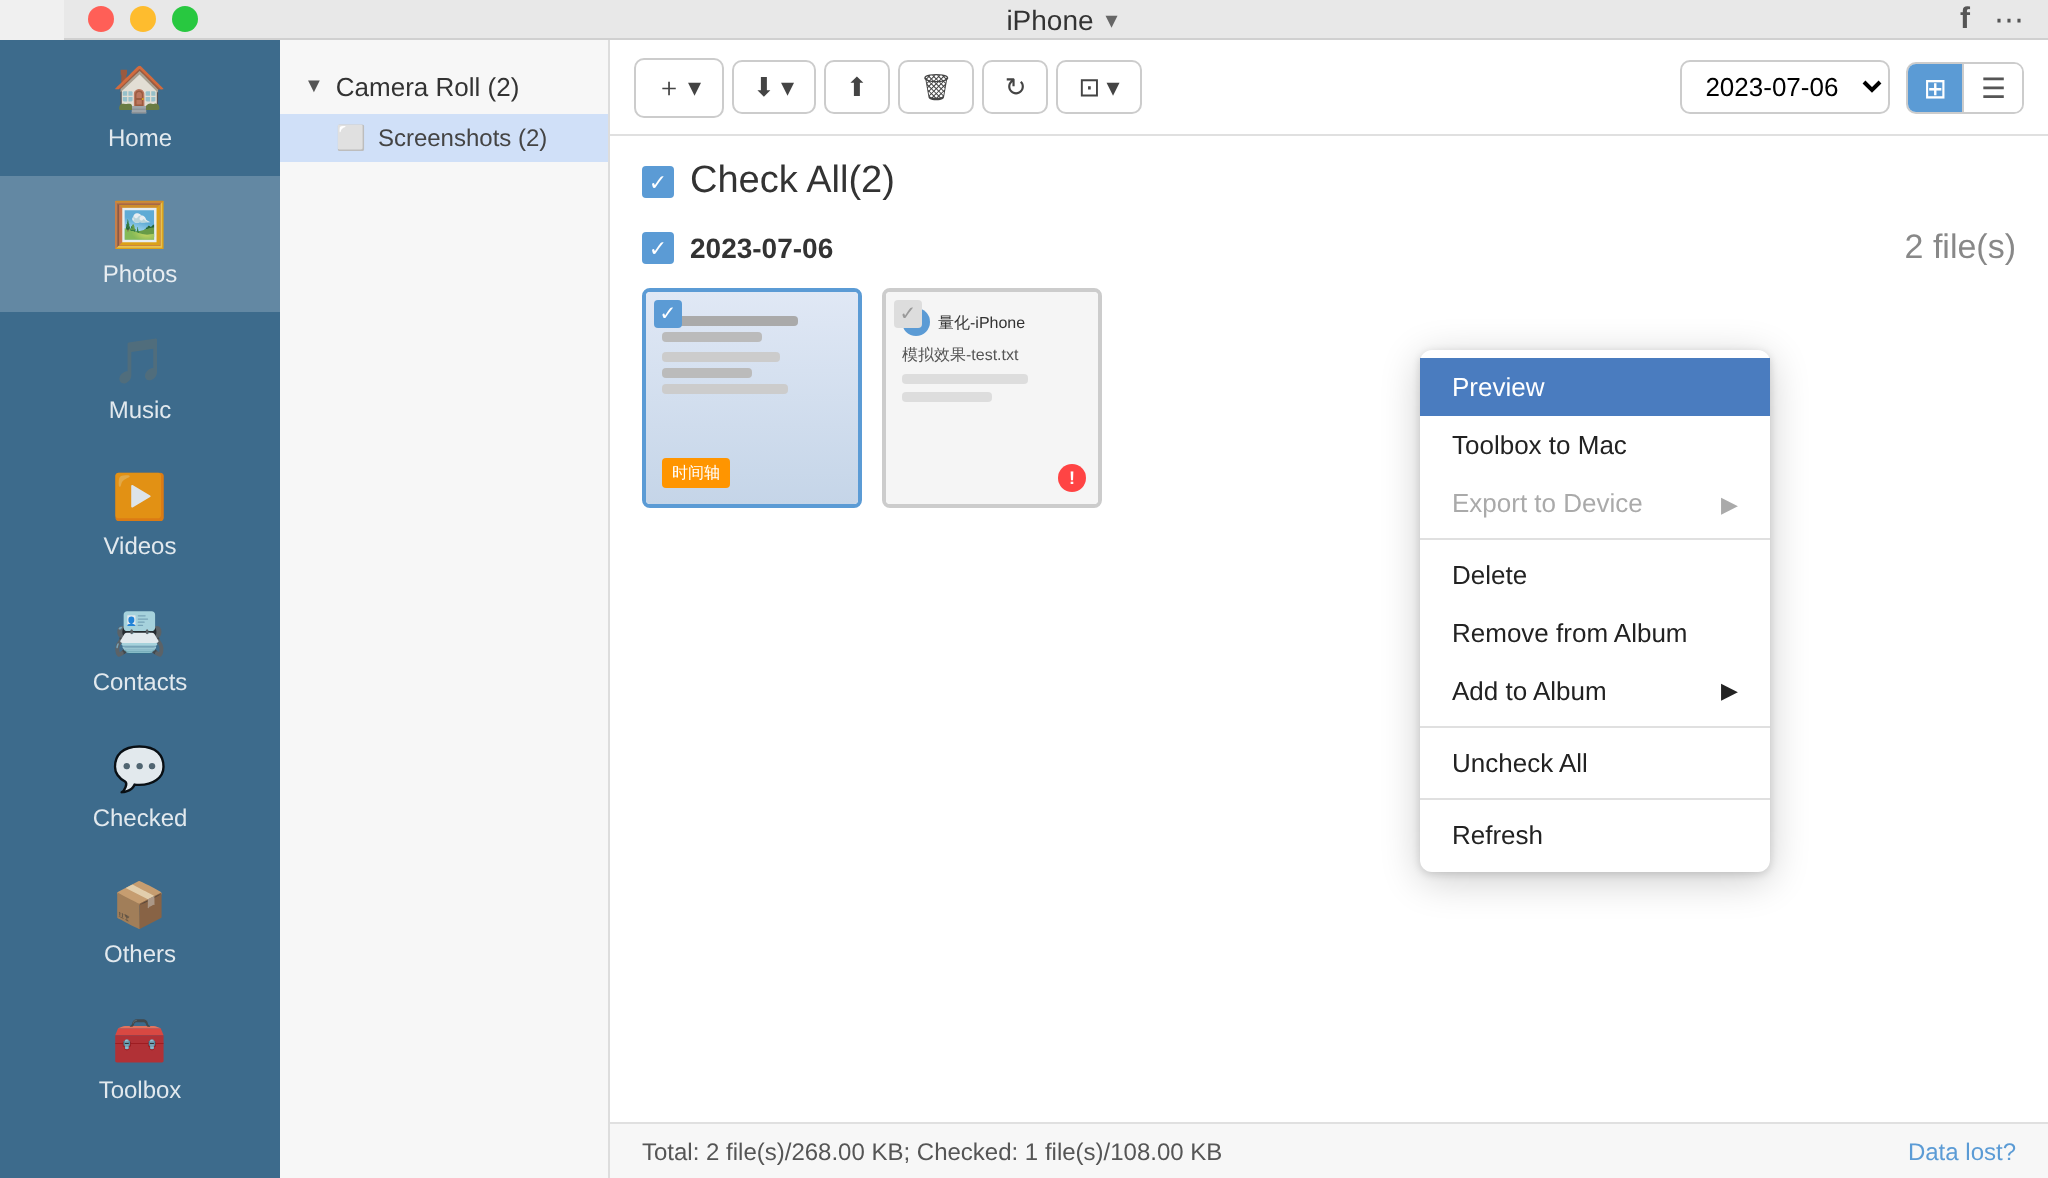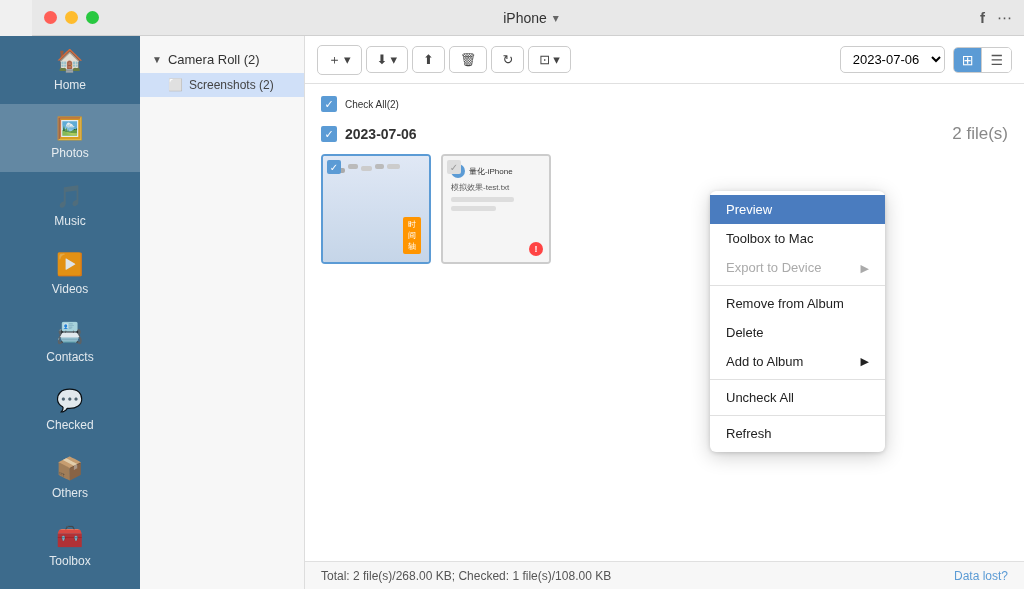--- a/index.html
+++ b/index.html
@@ -1,20 +1,20 @@
 <!DOCTYPE html>
 <html><head>
   <meta charset="utf-8">
   <style>
     * { box-sizing: border-box; margin: 0; padding: 0; }
     body { font-family: -apple-system, BlinkMacSystemFont, 'Segoe UI', sans-serif; background: #f0f0f0; width: 1024px; height: 589px; overflow: hidden; display: flex; flex-direction: column; }
 
     
     .title-bar {
-      height: 36px;
+      height: 20px;
       background: #e8e8e8;
       display: flex;
       align-items: center;
       justify-content: center;
       position: relative;
       border-bottom: 1px solid #d0d0d0;
       margin-left: 32px;
     }
     .title-bar-buttons {
       position: absolute;
@@ -193,21 +193,21 @@
     .check-box-icon {
       width: 16px; height: 16px;
       background: #5b9bd5;
       display: inline-flex;
       align-items: center;
       justify-content: center;
       color: white;
       font-size: 11px;
       border-radius: 2px;
     }
-    .check-all-label { font-size: 10px; color: #333; }
+    .check-all-label { font-size: 19px; color: #333; }
 
     .date-section-header {
       display: flex;
       align-items: center;
       justify-content: space-between;
       margin-bottom: 10px;
     }
     .date-section-left {
       display: flex;
       align-items: center;
@@ -412,21 +412,21 @@
           <span class="check-box-icon">✓</span>
           <span class="date-label">2023-07-06</span>
         </div>
         <span class="file-count">2 file(s)</span>
       </div>
 
       <div class="photo-grid">
 
         <div class="photo-thumb">
           <div class="photo-check">✓</div>
-          <div class="thumb1" style="width:100%;height:100%;display:flex;flex-direction:row;padding:8px;font-size:9px;color:#555;gap:3px;">
+          <div class="thumb1" style="width:100%;height:100%;display:flex;flex-direction:column;padding:8px;font-size:9px;color:#555;gap:3px;">
             <div style="height:5px;background:#aaa;border-radius:2px;width:75%;margin-top:4px;"></div>
             <div style="height:5px;background:#bbb;border-radius:2px;width:55%;"></div>
             <div style="height:5px;background:#ccc;border-radius:2px;width:65%;margin-top:2px;"></div>
             <div style="height:5px;background:#bbb;border-radius:2px;width:50%;"></div>
             <div style="height:5px;background:#ccc;border-radius:2px;width:70%;"></div>
             <div style="background:#ff9500;color:white;font-size:8px;padding:2px 5px;border-radius:2px;margin-top:auto;width:fit-content;">时间轴</div>
           </div>
         </div>
 
         <div class="photo-thumb" style="border-color:#ccc;">
@@ -451,24 +451,24 @@
       </div>
       <div class="context-menu-item">
         <span>Toolbox to Mac</span>
       </div>
       <div class="context-menu-item disabled">
         <span>Export to Device</span>
         <span class="context-menu-arrow">▶</span>
       </div>
       <div class="context-menu-sep"></div>
       <div class="context-menu-item">
+        <span>Delete</span>
+      </div>
+      <div class="context-menu-item">
         <span>Remove from Album</span>
-      </div>
-      <div class="context-menu-item">
-        <span>Delete</span>
       </div>
       <div class="context-menu-item">
         <span>Add to Album</span>
         <span class="context-menu-arrow">▶</span>
       </div>
       <div class="context-menu-sep"></div>
       <div class="context-menu-item">
         <span>Uncheck All</span>
       </div>
       <div class="context-menu-sep"></div>

